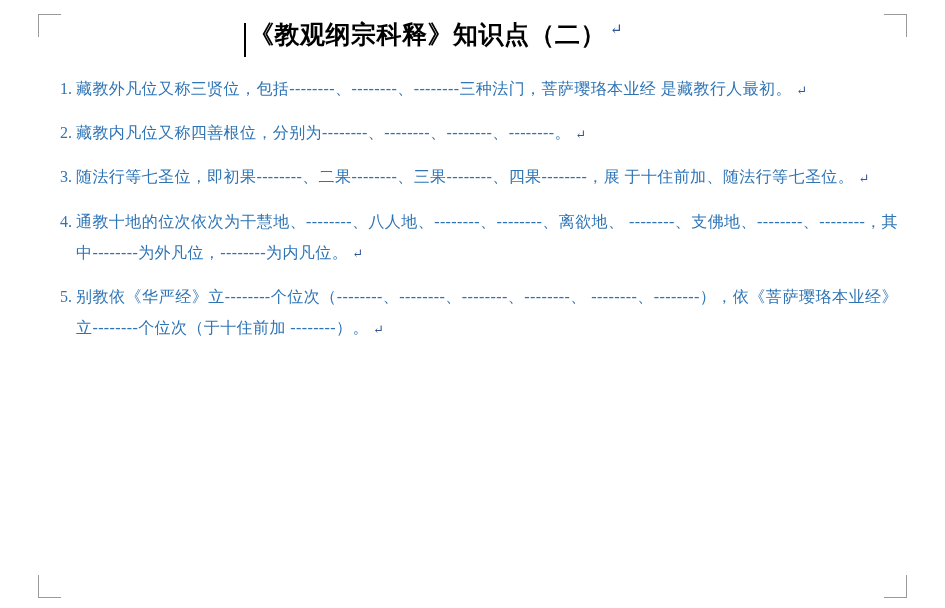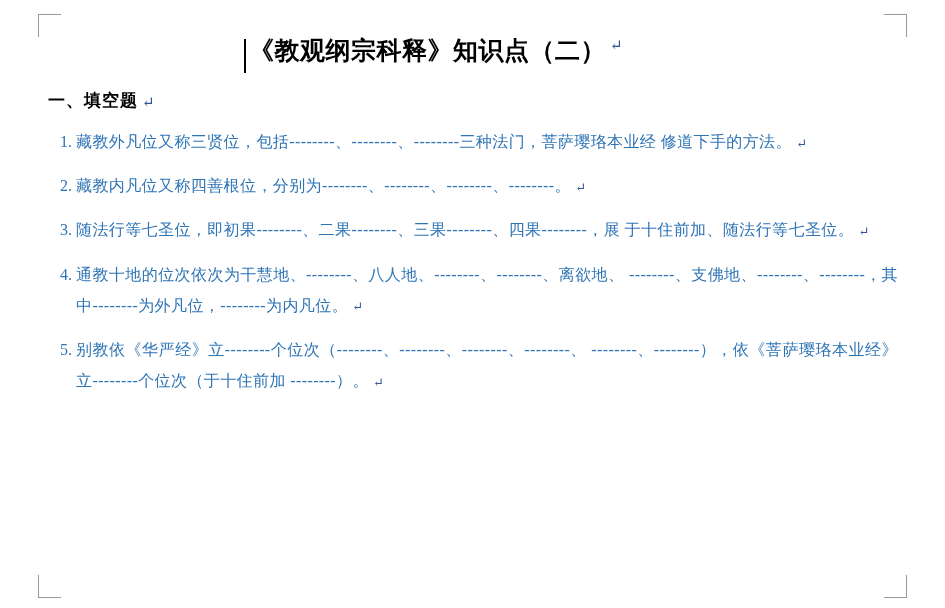--- a/index.html
+++ b/index.html
@@ -33,21 +33,21 @@
     border-width: 0;
   }
   .crop.tl { left: 38px;  top: 14px; border-left-width: 1px;  border-top-width: 1px; }
   .crop.tr { right: 38px; top: 14px; border-right-width: 1px; border-top-width: 1px; }
   .crop.bl { left: 38px;  bottom: 10px; border-left-width: 1px;  border-bottom-width: 1px; }
   .crop.br { right: 38px; bottom: 10px; border-right-width: 1px; border-bottom-width: 1px; }
 
   .content {
     position: absolute;
     left: 48px;
-    top: 36px;
+    top: 20px;
     width: 850px;
   }
 
   
   .title-row {
     display: flex;
     align-items: flex-start;
     margin-left: 196px;
     margin-bottom: 16px;
   }
@@ -131,31 +131,28 @@
   <div class="crop br"></div>
 
   <div class="content">
 
     <div class="title-row">
       <span class="title-cursor"></span>
       <span class="doc-title">《教观纲宗科释》知识点（二）</span>
       <span class="pilcrow">↵</span>
     </div>
 
-    <div class="section-head">
-      <span>一、填空题</span><span class="pilcrow">↵</span>
-    </div>
 
     <ol class="qlist">
 
       <li class="qitem">
         <span class="qnum">1.</span>
         <span class="qbody justify">
           <span>藏教外凡位又称三贤位，包括--------、--------、--------三种法门，菩萨璎珞本业经</span>
-          <span>修道下手的方法。</span><span class="pilcrow">↵</span>
+          <span>是藏教行人最初。</span><span class="pilcrow">↵</span>
         </span>
       </li>
 
       <li class="qitem">
         <span class="qnum">2.</span>
         <span class="qbody">
           <span>藏教内凡位又称四善根位，分别为--------、--------、--------、--------。</span><span class="pilcrow">↵</span>
         </span>
       </li>
 

